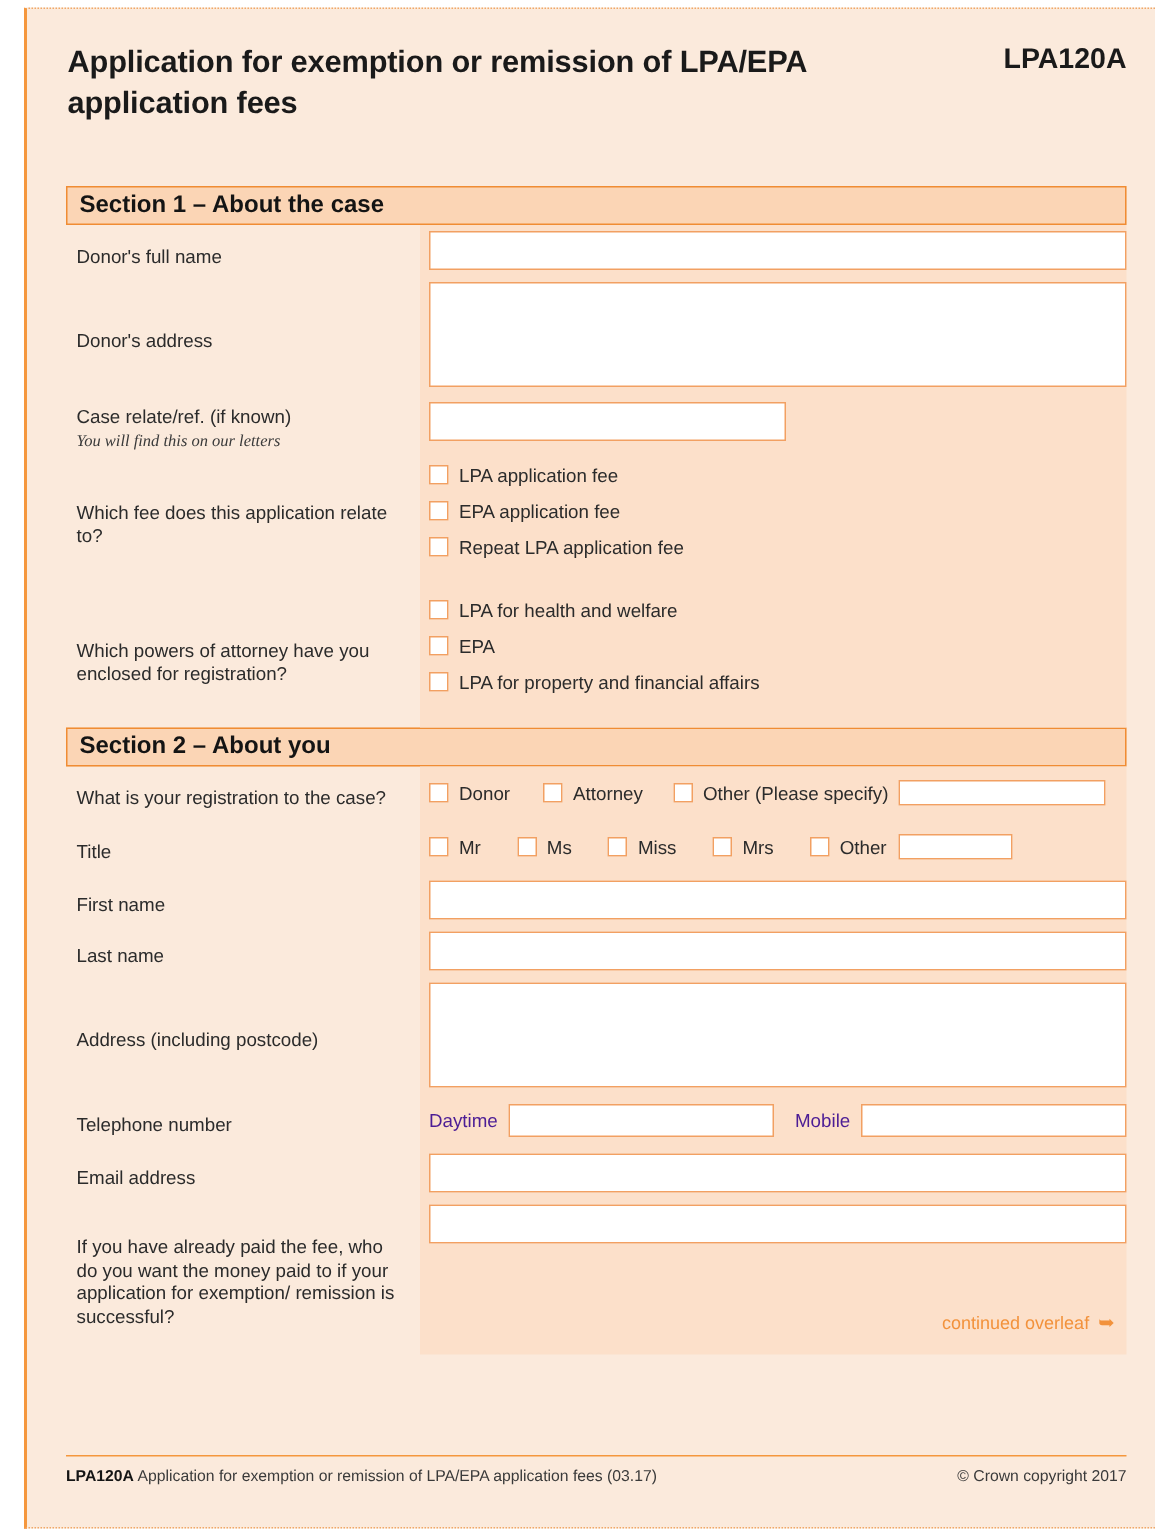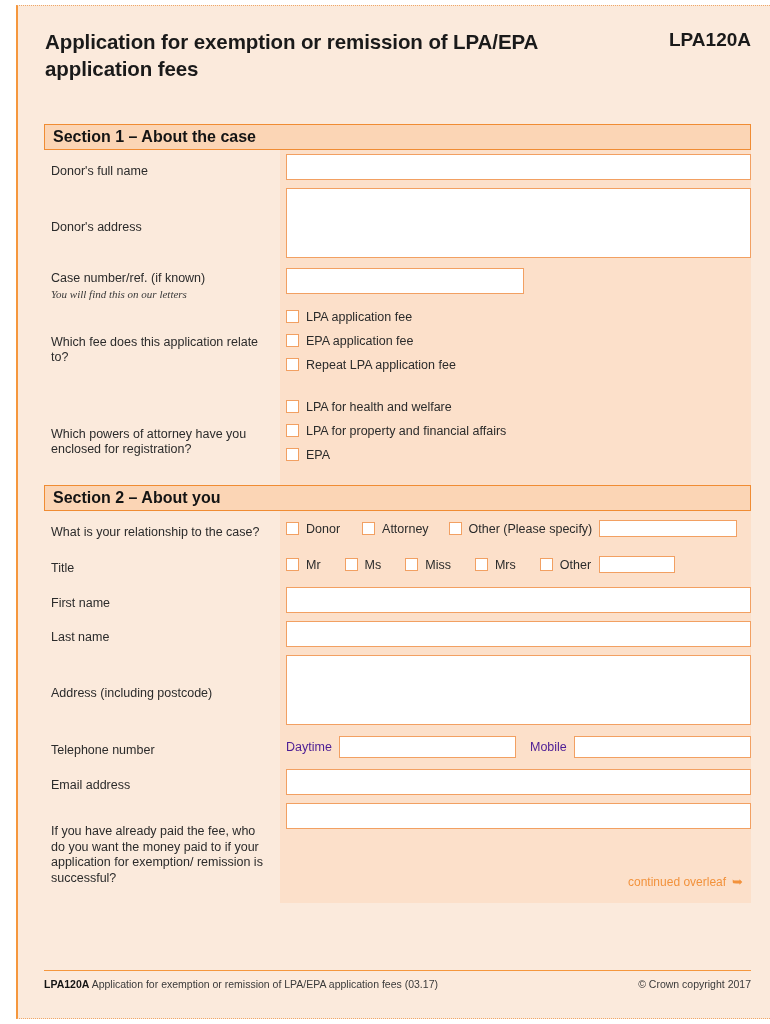--- a/index.html
+++ b/index.html
@@ -251,21 +251,21 @@
 
       <div class="row">
         <div class="row-label">Donor's address</div>
         <div class="row-field">
           <textarea class="tbox tall-lg" style=""></textarea>
         </div>
       </div>
 
       <div class="row">
         <div class="row-label">
-          <span>Case number/ref. (if known)</span>
+          <span>Case relate/ref. (if known)</span>
           <span class="hint">You will find this on our letters</span>
         </div>
         <div class="row-field">
           <input class="tbox w-case" type="text" value="" style="">
         </div>
       </div>
 
       <div class="row">
         <div class="row-label">Which fee does this application relate to?</div>
         <div class="row-field">
@@ -287,40 +287,40 @@
 
       <div class="row">
         <div class="row-label">Which powers of attorney have you enclosed for registration?</div>
         <div class="row-field">
           <div class="cb-line">
             <span class="cbox"></span>
             <span class="cb-text">LPA for health and welfare</span>
           </div>
           <div class="cb-line">
             <span class="cbox"></span>
+            <span class="cb-text">EPA</span>
+          </div>
+          <div class="cb-line">
+            <span class="cbox"></span>
             <span class="cb-text">LPA for property and financial affairs</span>
-          </div>
-          <div class="cb-line">
-            <span class="cbox"></span>
-            <span class="cb-text">EPA</span>
           </div>
           <div class="spacer-14"></div>
         </div>
       </div>
     </div>
 
     <div class="section-bar">
       <span>Section 2 – About you</span>
     </div>
 
     <div class="form-body">
       <div class="field-column-bg"></div>
 
       <div class="row">
-        <div class="row-label">What is your relationship to the case?</div>
+        <div class="row-label">What is your registration to the case?</div>
         <div class="row-field">
           <div class="inline-group">
             <span class="cbox"></span>
             <span class="cb-text">Donor</span>
             <span class="cbox gap-a"></span>
             <span class="cb-text">Attorney</span>
             <span class="cbox gap-b"></span>
             <span class="cb-text">Other (Please specify)</span>
             <input class="tbox w-other-rel" type="text" style="margin-left: 7px;" value="">
           </div>

